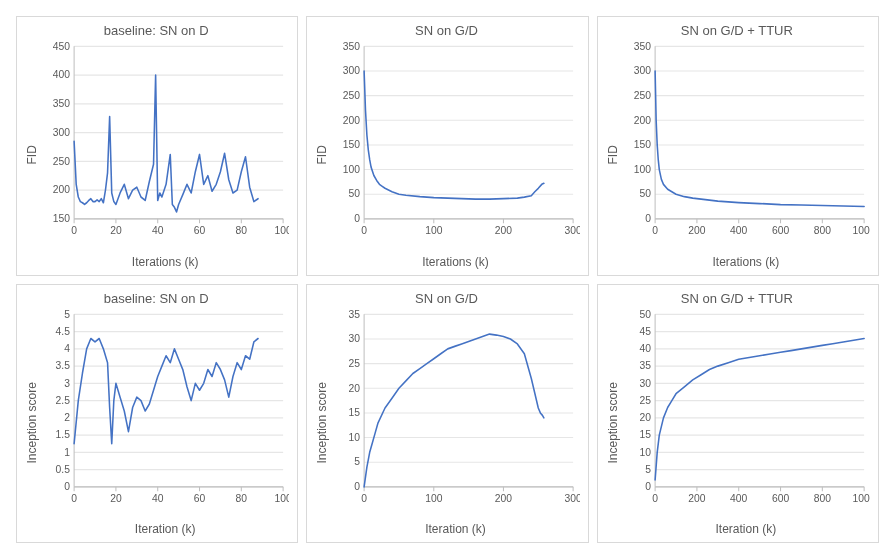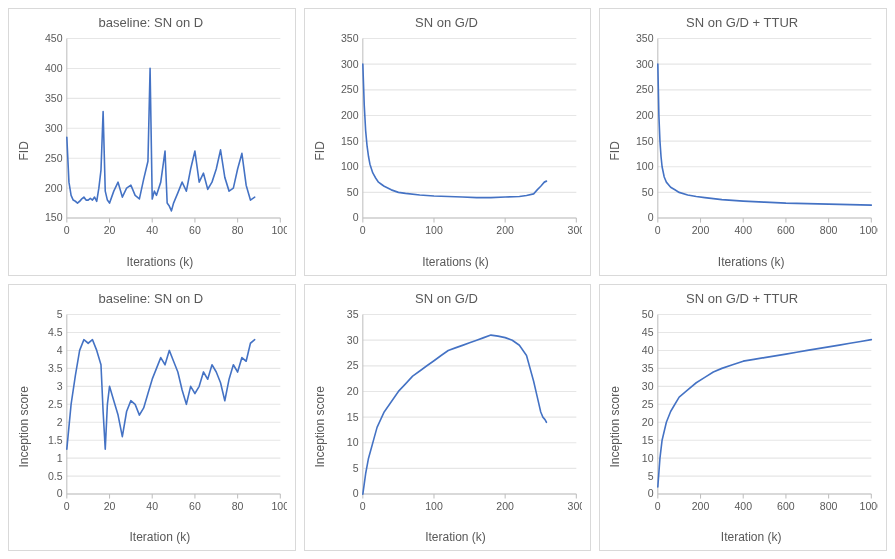--- a/index.html
+++ b/index.html
@@ -9,21 +9,21 @@
     font-family: "Segoe UI", "Helvetica Neue", Arial, sans-serif;
     color: #595959;
   }
   .page {
     width: 895px;
     height: 559px;
     display: grid;
     grid-template-columns: repeat(3, 1fr);
     grid-template-rows: repeat(2, 1fr);
     gap: 8px;
-    padding: 8px;
+    padding: 16px;
     box-sizing: border-box;
   }
   .panel {
     border: 1px solid #d9d9d9;
     background: #ffffff;
     position: relative;
     display: flex;
     flex-direction: column;
     padding: 6px 8px 6px 6px;
     box-sizing: border-box;

